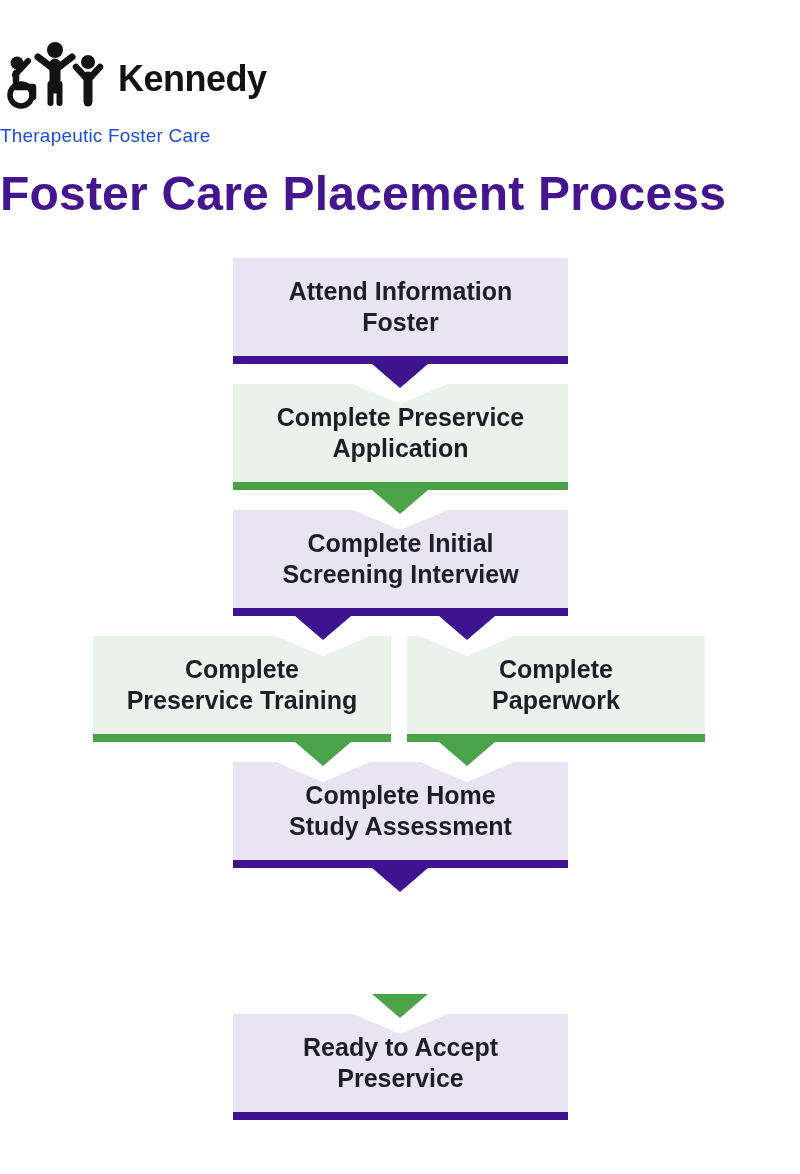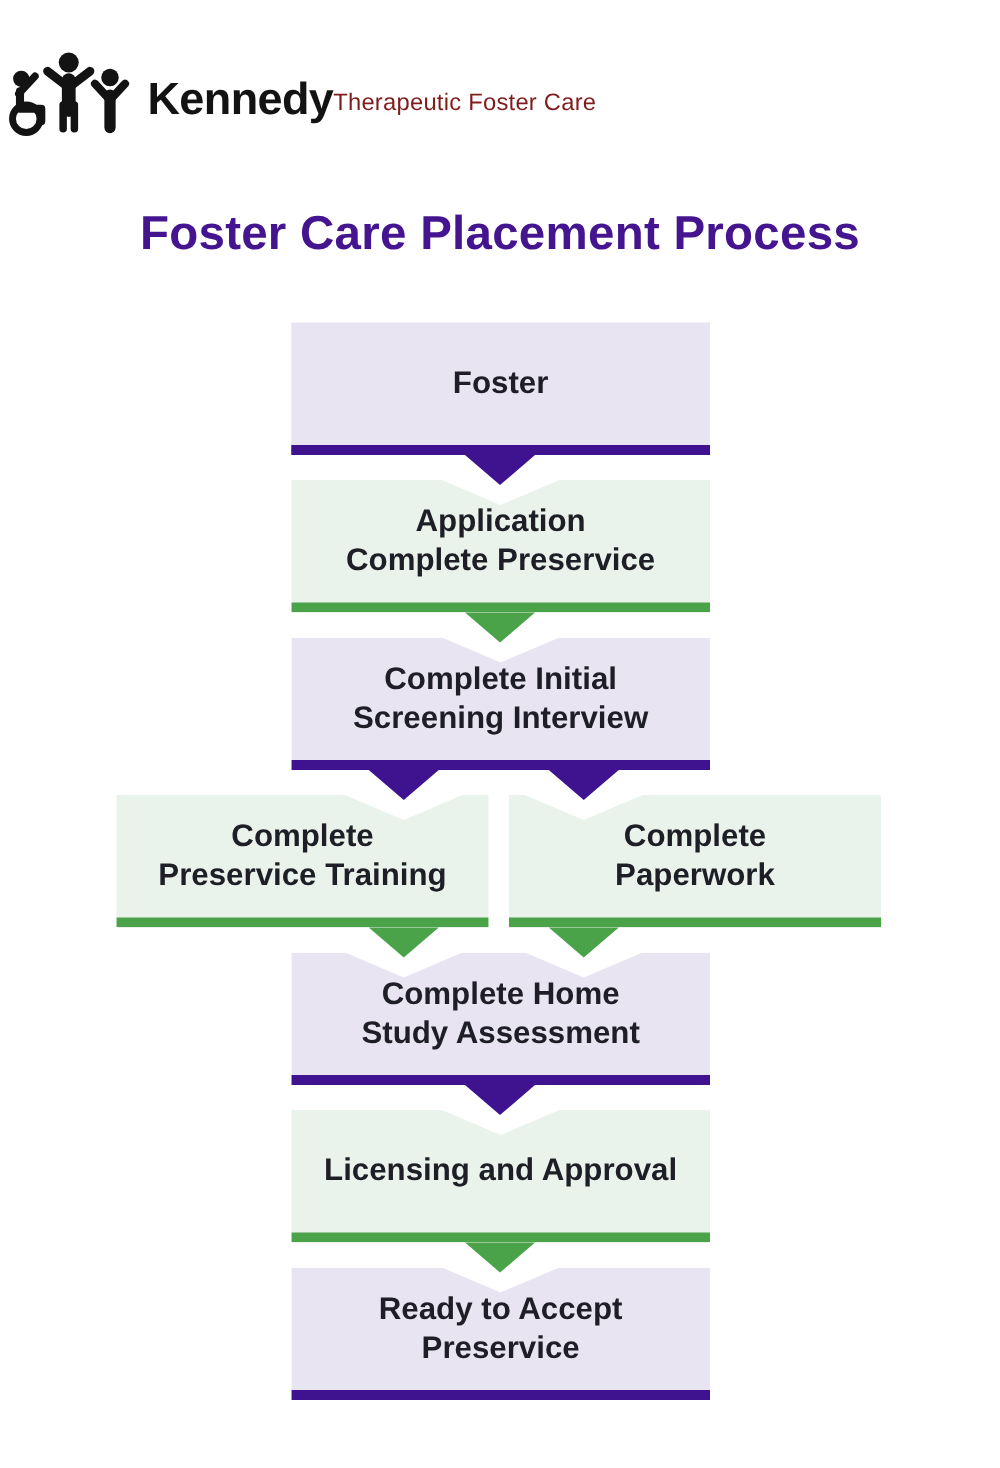--- a/index.html
+++ b/index.html
@@ -3,31 +3,31 @@
 <meta charset="utf-8">
 <style>
   html,body{margin:0;padding:0;background:#fff;}
   .canvas{
     position:relative;width:800px;height:1174px;margin:0 auto;
     background:#ffffff;overflow:hidden;
     font-family:"Liberation Sans", sans-serif;
   }
   
   .logo-block{position:absolute;top:40px;left:0;width:100%;
-    display:flex;flex-direction:row;align-items:center;}
+    display:flex;flex-direction:column;align-items:flex-start;}
   .logo-row{display:flex;align-items:center;}
   .logo-icon{display:block;margin-right:6px;}
   .brand-text{display:flex;flex-direction:column;
     font-weight:700;font-size:36px;line-height:.95;letter-spacing:-.5px;
     color:var(--logo_black);}
   .logo-subtitle{margin-top:7px;font-size:19px;font-weight:400;
-    color:#7f1d1d;letter-spacing:.2px;}
+    color:#1d4ed8;letter-spacing:.2px;}
   
   .page-title{position:absolute;top:166px;left:0;width:100%;margin:0;
-    text-align:center;font-size:38px;font-weight:700;letter-spacing:.2px;
+    font-size:48px;font-weight:700;letter-spacing:.2px;
     color:var(--title_purple);}
   
   .step{position:absolute;height:106px;box-sizing:border-box;
     display:flex;align-items:center;justify-content:center;text-align:center;
     font-weight:700;font-size:25px;line-height:1.26;color:var(--text_dark);
     padding-bottom:8px;z-index:1;}
   .step .lines span{display:block;}
   .step .bar{position:absolute;left:0;right:0;bottom:0;height:8px;}
   .lav{background:var(--lavender_box);}
   .grn{background:var(--green_box);}
@@ -92,29 +92,30 @@
         <span>Kennedy</span>
       </div>
     </div>
     <div class="logo-subtitle">Therapeutic Foster Care</div>
   </div>
 
   <h1 class="page-title">Foster Care Placement Process</h1>
 
   <div class="step lav b1">
     <div class="lines">
+      <span>Attend Information</span>
       <span>Foster</span>
     </div>
     <div class="bar"></div>
   </div>
 
   <div class="step grn b2 notch-c">
     <div class="lines">
+      <span>Complete Preservice</span>
       <span>Application</span>
-      <span>Complete Preservice</span>
     </div>
     <div class="bar"></div>
   </div>
 
   <div class="step lav b3 notch-c">
     <div class="lines">
       <span>Complete Initial</span>
       <span>Screening Interview</span>
     </div>
     <div class="bar"></div>
@@ -137,26 +138,20 @@
   </div>
 
   <div class="step lav b5 notch-2">
     <div class="lines">
       <span>Complete Home</span>
       <span>Study Assessment</span>
     </div>
     <div class="bar"></div>
   </div>
 
-  <div class="step grn b6 notch-c">
-    <div class="lines">
-      <span>Licensing and Approval</span>
-    </div>
-    <div class="bar"></div>
-  </div>
 
   <div class="step lav b7 notch-c">
     <div class="lines">
       <span>Ready to Accept</span>
       <span>Preservice</span>
     </div>
     <div class="bar"></div>
   </div>
 
   <div class="arr p a1"></div>

